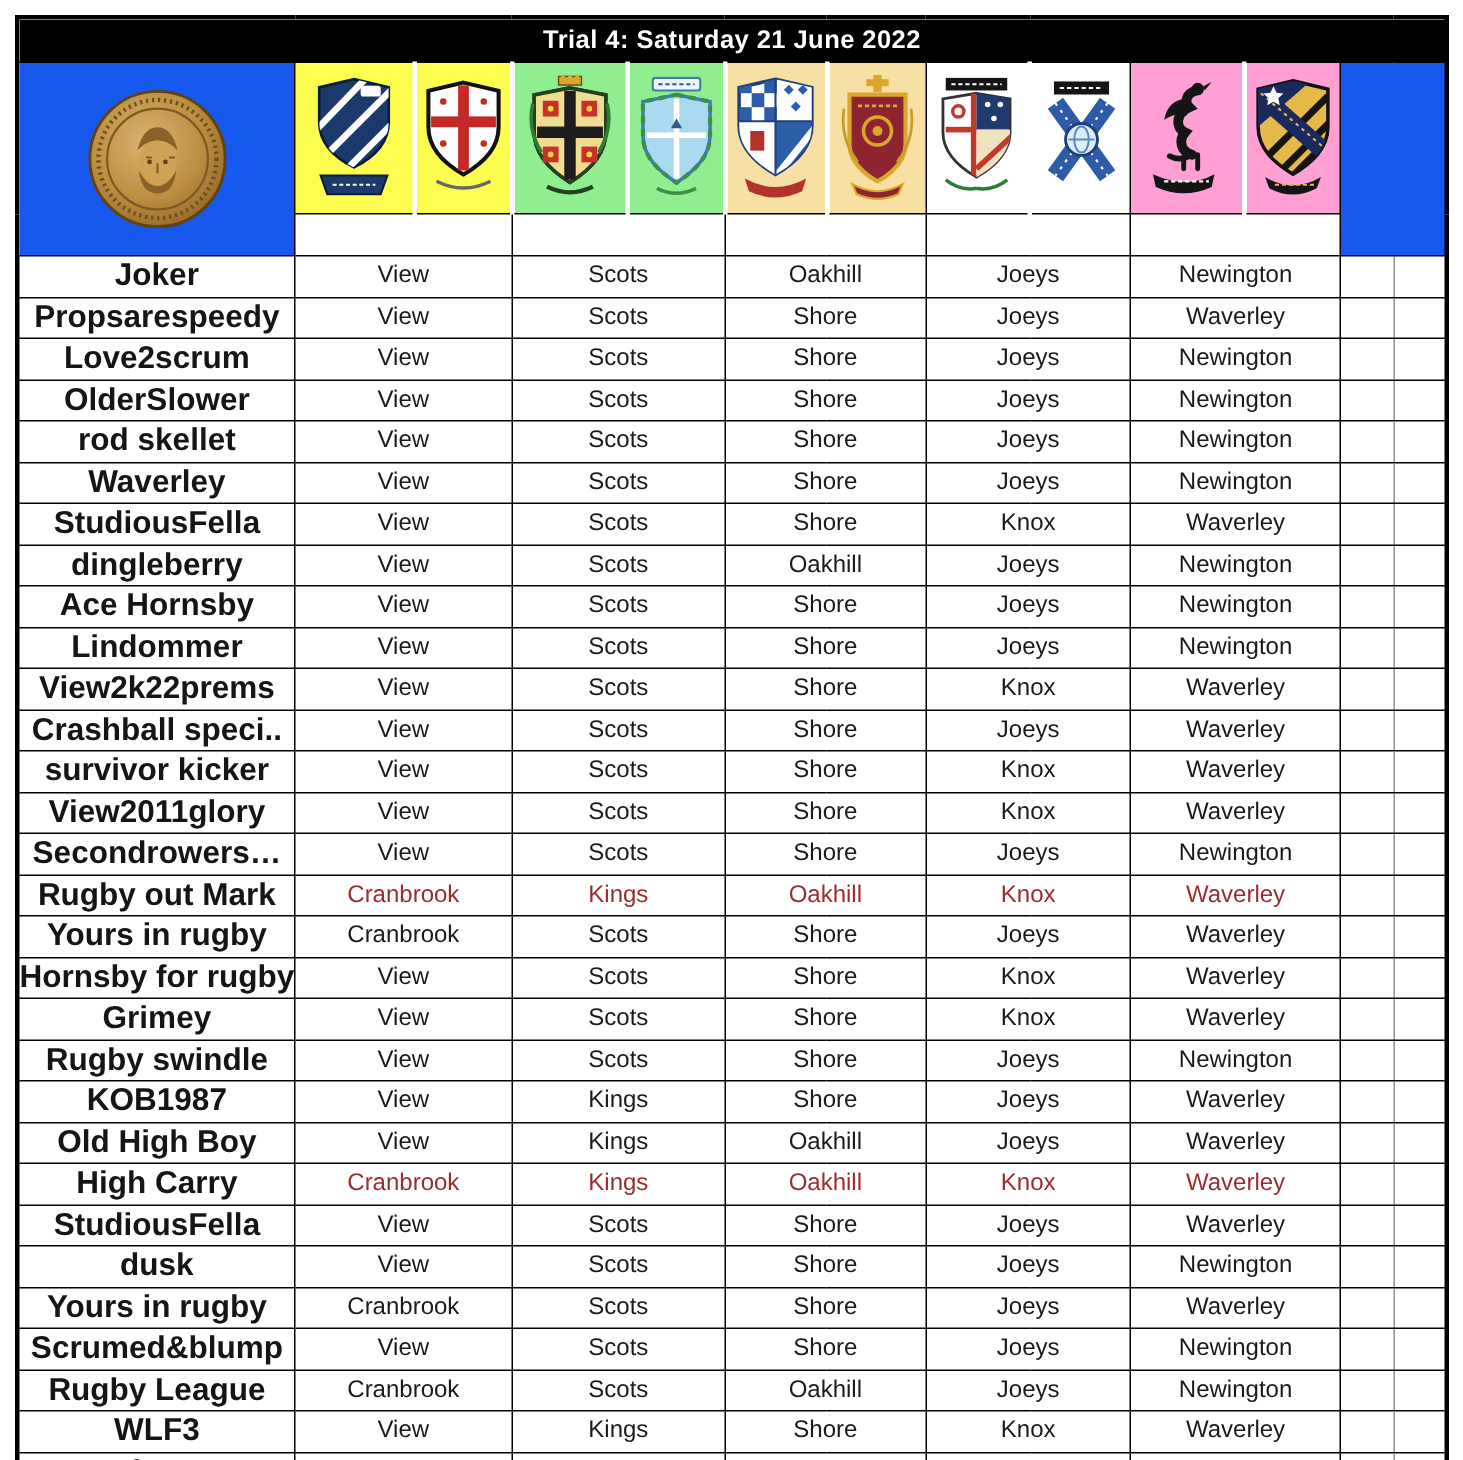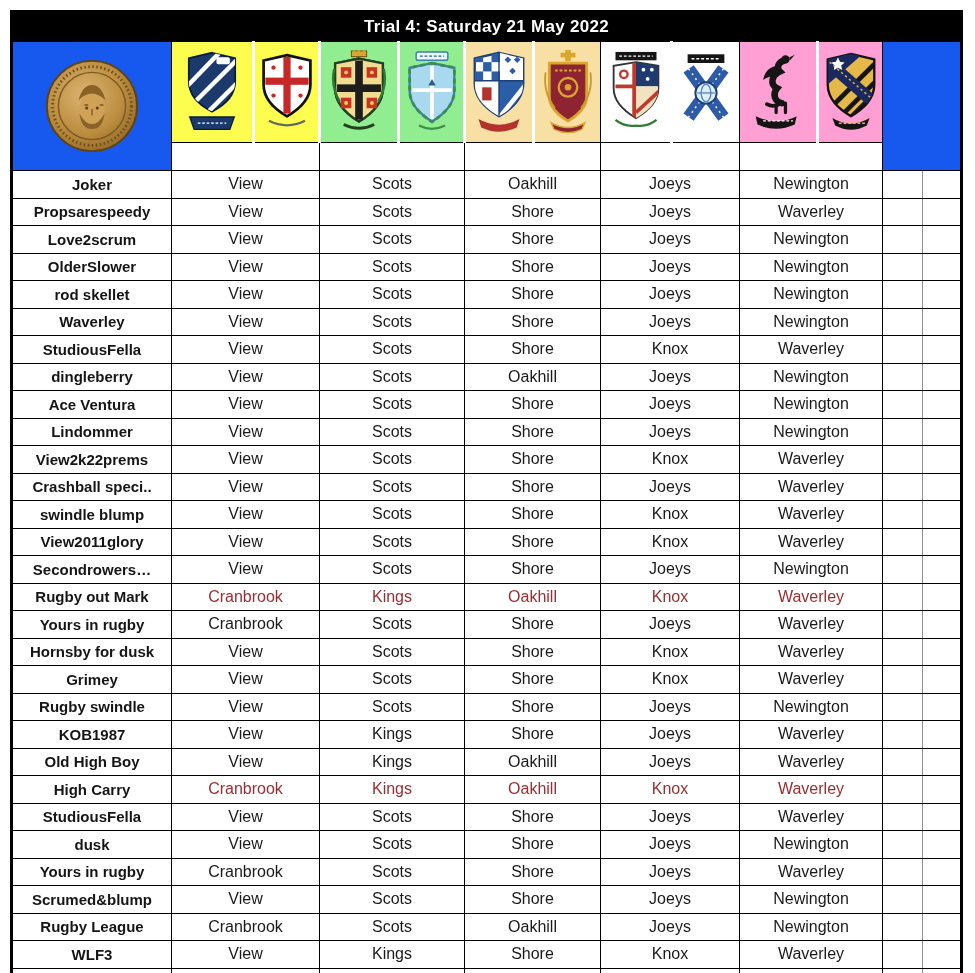--- a/index.html
+++ b/index.html
@@ -8,21 +8,21 @@
   table.tip{border-collapse:collapse;table-layout:fixed;border:3px solid #000;}
   td{padding:0;margin:0;text-align:center;vertical-align:middle;border:1.5px solid #000;overflow:hidden;white-space:nowrap;}
   .title-bar{background:#000;color:#fff;font-weight:bold;font-size:17px;height:28px;letter-spacing:.3px;}
   .blue-cell{border:1.5px solid #000;}
   td.crest{height:100px;border-left:3px solid #fff;border-right:3px solid #fff;border-top:1.5px solid #000;border-bottom:1.5px solid #000;}
   td.crest.first{border-left:1.5px solid #000;}
   td.crest.last{border-right:1.5px solid #000;}
   td.crest svg{display:block;margin:0 auto;}
   tr.gap-row td{height:27px;background:#fff;}
   tr.data-row td{height:26.5px;}
-  .name-cell{font-weight:bold;font-size:15px;color:#151515;}
+  .name-cell{font-weight:bold;font-size:21px;color:#151515;}
   .pick-cell{font-size:16px;color:#1a1a1a;}
   .pick-cell.red{color:var(--red,#9b2d30);}
   .spare-a{border-right:1px solid #8f8f8f;}
   .spare-b{border-left:1px solid #8f8f8f;}
   .medal-wrap{display:flex;align-items:center;justify-content:center;height:100%;}
 </style>
 </head>
 <body>
 
 <div class="page">
@@ -39,21 +39,21 @@
         <col style="width:68px">
     <col style="width:78px">
         <col style="width:65px">
         <col style="width:40px">
         <col style="width:39px">
   </colgroup>
 
   <tbody>
         <tr>
     <td colspan="13" class="title-bar">
-      <span>Trial 4: Saturday 21 May 2022</span>
+      <span>Trial 4: Saturday 21 June 2022</span>
     </td>
   </tr>
 
   <tr class="logo-row">
     <td rowspan="2" class="blue-cell" style="background: rgb(23, 89, 238);">
       <div class="medal-wrap">
         <svg width="96" height="96" viewBox="0 0 100 100">
           <defs>
                   <radialGradient id="mg" cx="42%" cy="38%" r="70%">
             <stop offset="0%" stop-color="#dcb472"></stop>
@@ -352,21 +352,21 @@
           <td class="name-cell">dingleberry</td>
           <td colspan="2" class="pick-cell">View</td>
           <td colspan="2" class="pick-cell">Scots</td>
           <td colspan="2" class="pick-cell">Oakhill</td>
           <td colspan="2" class="pick-cell">Joeys</td>
           <td colspan="2" class="pick-cell">Newington</td>
           <td class="spare-a"></td>
           <td class="spare-b"></td>
         </tr>
         <tr class="data-row">
-          <td class="name-cell">Ace Ventura</td>
+          <td class="name-cell">Ace Hornsby</td>
           <td colspan="2" class="pick-cell">View</td>
           <td colspan="2" class="pick-cell">Scots</td>
           <td colspan="2" class="pick-cell">Shore</td>
           <td colspan="2" class="pick-cell">Joeys</td>
           <td colspan="2" class="pick-cell">Newington</td>
           <td class="spare-a"></td>
           <td class="spare-b"></td>
         </tr>
         <tr class="data-row">
           <td class="name-cell">Lindommer</td>
@@ -392,21 +392,21 @@
           <td class="name-cell">Crashball speci..</td>
           <td colspan="2" class="pick-cell">View</td>
           <td colspan="2" class="pick-cell">Scots</td>
           <td colspan="2" class="pick-cell">Shore</td>
           <td colspan="2" class="pick-cell">Joeys</td>
           <td colspan="2" class="pick-cell">Waverley</td>
           <td class="spare-a"></td>
           <td class="spare-b"></td>
         </tr>
         <tr class="data-row">
-          <td class="name-cell">swindle blump</td>
+          <td class="name-cell">survivor kicker</td>
           <td colspan="2" class="pick-cell">View</td>
           <td colspan="2" class="pick-cell">Scots</td>
           <td colspan="2" class="pick-cell">Shore</td>
           <td colspan="2" class="pick-cell">Knox</td>
           <td colspan="2" class="pick-cell">Waverley</td>
           <td class="spare-a"></td>
           <td class="spare-b"></td>
         </tr>
         <tr class="data-row">
           <td class="name-cell">View2011glory</td>
@@ -442,21 +442,21 @@
           <td class="name-cell">Yours in rugby</td>
           <td colspan="2" class="pick-cell">Cranbrook</td>
           <td colspan="2" class="pick-cell">Scots</td>
           <td colspan="2" class="pick-cell">Shore</td>
           <td colspan="2" class="pick-cell">Joeys</td>
           <td colspan="2" class="pick-cell">Waverley</td>
           <td class="spare-a"></td>
           <td class="spare-b"></td>
         </tr>
         <tr class="data-row">
-          <td class="name-cell">Hornsby for dusk</td>
+          <td class="name-cell">Hornsby for rugby</td>
           <td colspan="2" class="pick-cell">View</td>
           <td colspan="2" class="pick-cell">Scots</td>
           <td colspan="2" class="pick-cell">Shore</td>
           <td colspan="2" class="pick-cell">Knox</td>
           <td colspan="2" class="pick-cell">Waverley</td>
           <td class="spare-a"></td>
           <td class="spare-b"></td>
         </tr>
         <tr class="data-row">
           <td class="name-cell">Grimey</td>

